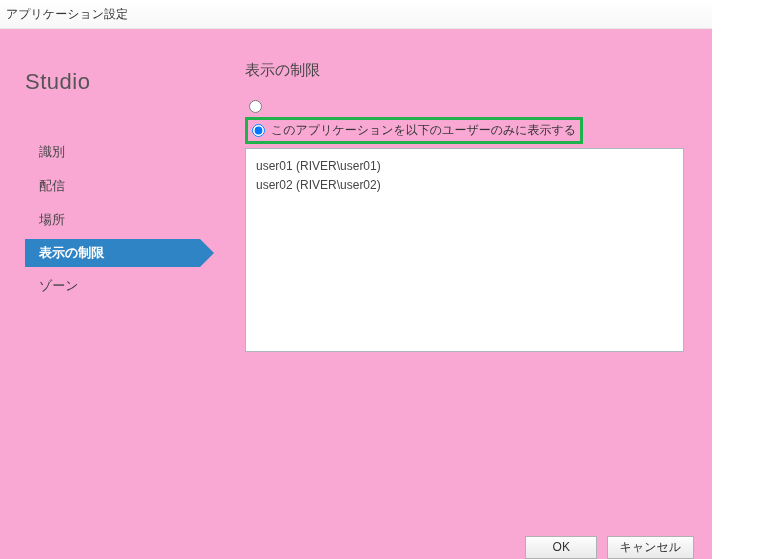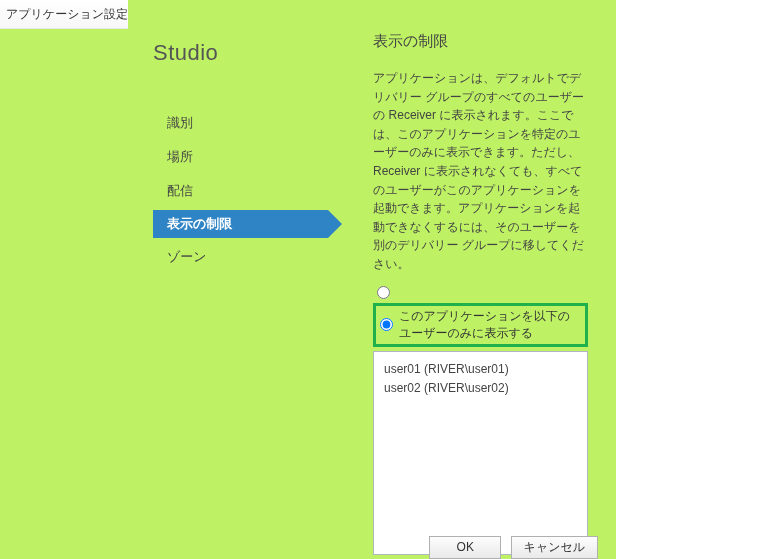--- a/index.html
+++ b/index.html
@@ -7,25 +7,25 @@
     padding: 0;
     width: 768px;
     height: 559px;
     font-family: "Meiryo UI", "Segoe UI", sans-serif;
     font-size: 12px;
     color: #333;
     background: #fff;
     overflow: hidden;
   }
   .window {
-    width: 616px;
+    width: 712px;
     height: 559px;
     display: flex;
-    flex-direction: row;
-    background: #bef264;
+    flex-direction: column;
+    background: #f9a8d4;
   }
   .titlebar {
     height: 28px;
     line-height: 28px;
     padding-left: 6px;
     font-size: 12px;
     background: linear-gradient(#fff, #f7f7f7);
     border-bottom: 1px solid #e8e8e8;
   }
   .body {
@@ -169,30 +169,29 @@
 <div class="window">
 
   <div class="titlebar">アプリケーション設定</div>
 
   <div class="body">
 
     <div class="sidebar">
       <div class="studio-title">Studio</div>
       <ul class="nav">
         <li>識別</li>
+        <li>配信</li>
         <li>場所</li>
-        <li>配信</li>
         <li class="selected">表示の制限</li>
         <li>ゾーン</li>
       </ul>
     </div>
 
     <div class="main">
       <h2 class="section-title">表示の制限</h2>
-      <p class="desc">アプリケーションは、デフォルトでデリバリー グループのすべてのユーザーの Receiver に表示されます。ここでは、このアプリケーションを特定のユーザーのみに表示できます。ただし、Receiver に表示されなくても、すべてのユーザーがこのアプリケーションを起動できます。アプリケーションを起動できなくするには、そのユーザーを別のデリバリー グループに移してください。</p>
 
       <label class="radio-row">
         <input type="radio" name="vis" style="">
       </label>
 
       <div>
         <label class="radio-row highlight-green">
           <input type="radio" name="vis" checked="" style="">
           <span>このアプリケーションを以下のユーザーのみに表示する</span>
         </label>

